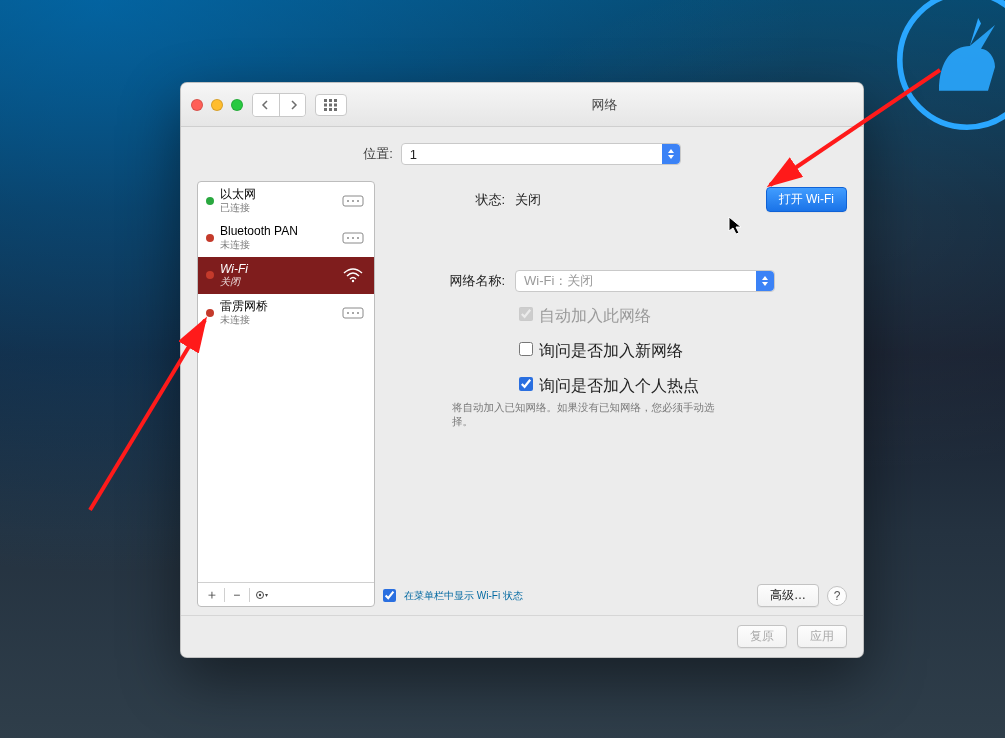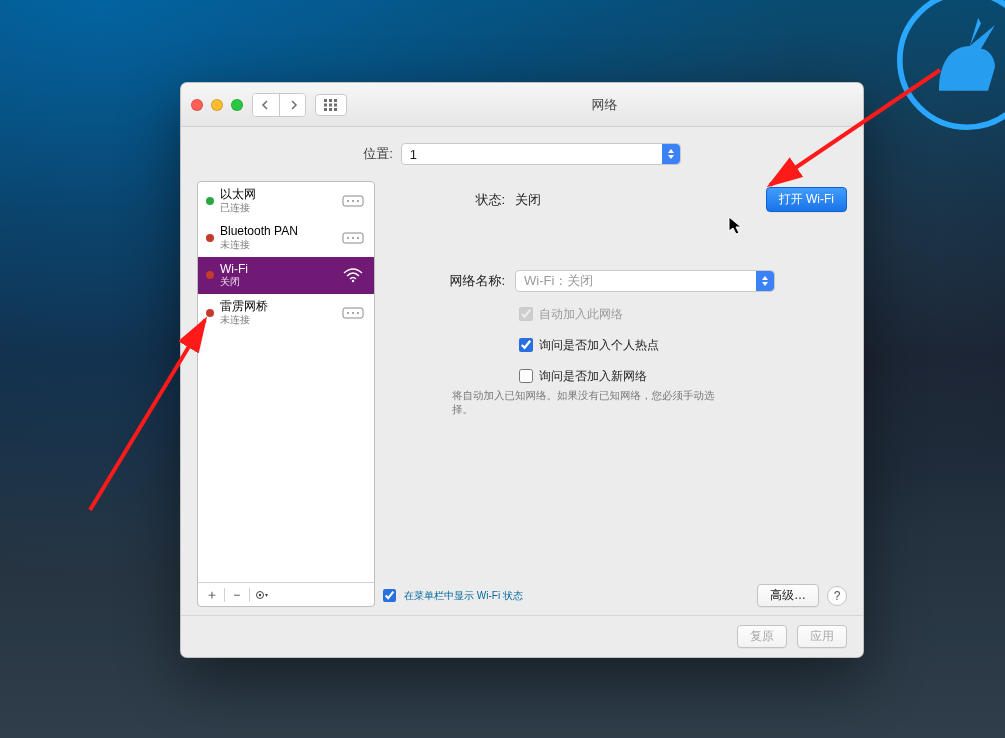--- a/index.html
+++ b/index.html
@@ -145,22 +145,23 @@
   display:flex; flex-direction:column;
   background:#fff; border:1px solid #bdbdbd; border-radius:4px;
 }
 .side-list { flex:1; overflow:auto; }
 .side-item {
   display:flex; align-items:center; gap:6px;
   padding: 6px 8px;
   border-bottom: none;
 }
 .side-item.selected {
-  background: #701a75;
+  background: #7f1d1d;
   color:#fff;
+  font-style:italic;
 }
 .status-dot { width:8px; height:8px; border-radius:50%; background:#c43a2b; flex-shrink:0; }
 .status-dot.green { background:#2aa83f; }
 .side-text { flex:1; display:flex; flex-direction:column; line-height:1.15; }
 .side-text .name { font-size:12px; }
 .side-text .sub { font-size:10px; color:#7a7a7a; }
 .side-item.selected .side-text .sub { color: rgba(255,255,255,0.85); }
 .iface-icon { width:26px; height:20px; display:flex; align-items:center; justify-content:center; color:#8a8a8a; }
 .side-item.selected .iface-icon { color:#fff; }
 
@@ -201,21 +202,21 @@
 .select-wide {
   flex:1; max-width: 260px;
 }
 .select-wide .selectish { min-width:100%; color:#9a9a9a; }
 
 .check-row {
   display:flex; align-items:flex-start; gap:6px; margin-left:144px; margin-top:14px;
 }
 .check-row input[type="checkbox"] { width:14px; height:14px; margin-top:1px; accent-color:#2a6fe0; }
 .check-row.disabled { color:#9a9a9a; }
-.check-row .txt { font-size:12px; color:#222; }
+.check-row .txt { font-size:16px; color:#222; }
 .check-row.disabled .txt { color:#9a9a9a; }
 .help-text { margin-left:77px; font-size:10.5px; color:#7a7a7a; margin-top:3px; max-width:270px; line-height:1.35; }
 
 .status-bar {
   display:flex; align-items:center; gap:8px; padding: 0 0 0 8px; margin-top:auto;
 }
 .status-bar input[type="checkbox"] { accent-color:#2a6fe0; }
 .status-bar .txt { font-size:10px; color:#0369a1; }
 .status-bar .spacer { flex:1; }
 .help-btn {
@@ -398,27 +399,27 @@
           </div>
         </div>
       </div>
 
       <div class="check-row disabled">
         <input type="checkbox" checked="" disabled="" style="">
         <span class="txt">自动加入此网络</span>
       </div>
 
       <div class="check-row">
+        <input type="checkbox" style="">
+        <span class="txt">询问是否加入新网络</span>
+      </div>
+
+      <div class="check-row">
         <input type="checkbox" checked="" style="">
         <span class="txt">询问是否加入个人热点</span>
-      </div>
-
-      <div class="check-row">
-        <input type="checkbox" style="">
-        <span class="txt">询问是否加入新网络</span>
       </div>
       <div class="help-text">将自动加入已知网络。如果没有已知网络，您必须手动选择。</div>
 
       <div class="status-bar">
         <input type="checkbox" checked="" style="">
         <span class="txt">在菜单栏中显示 Wi-Fi 状态</span>
         <span class="spacer"></span>
         <button class="btn">高级…</button>
         <button class="help-btn">?</button>
       </div>

